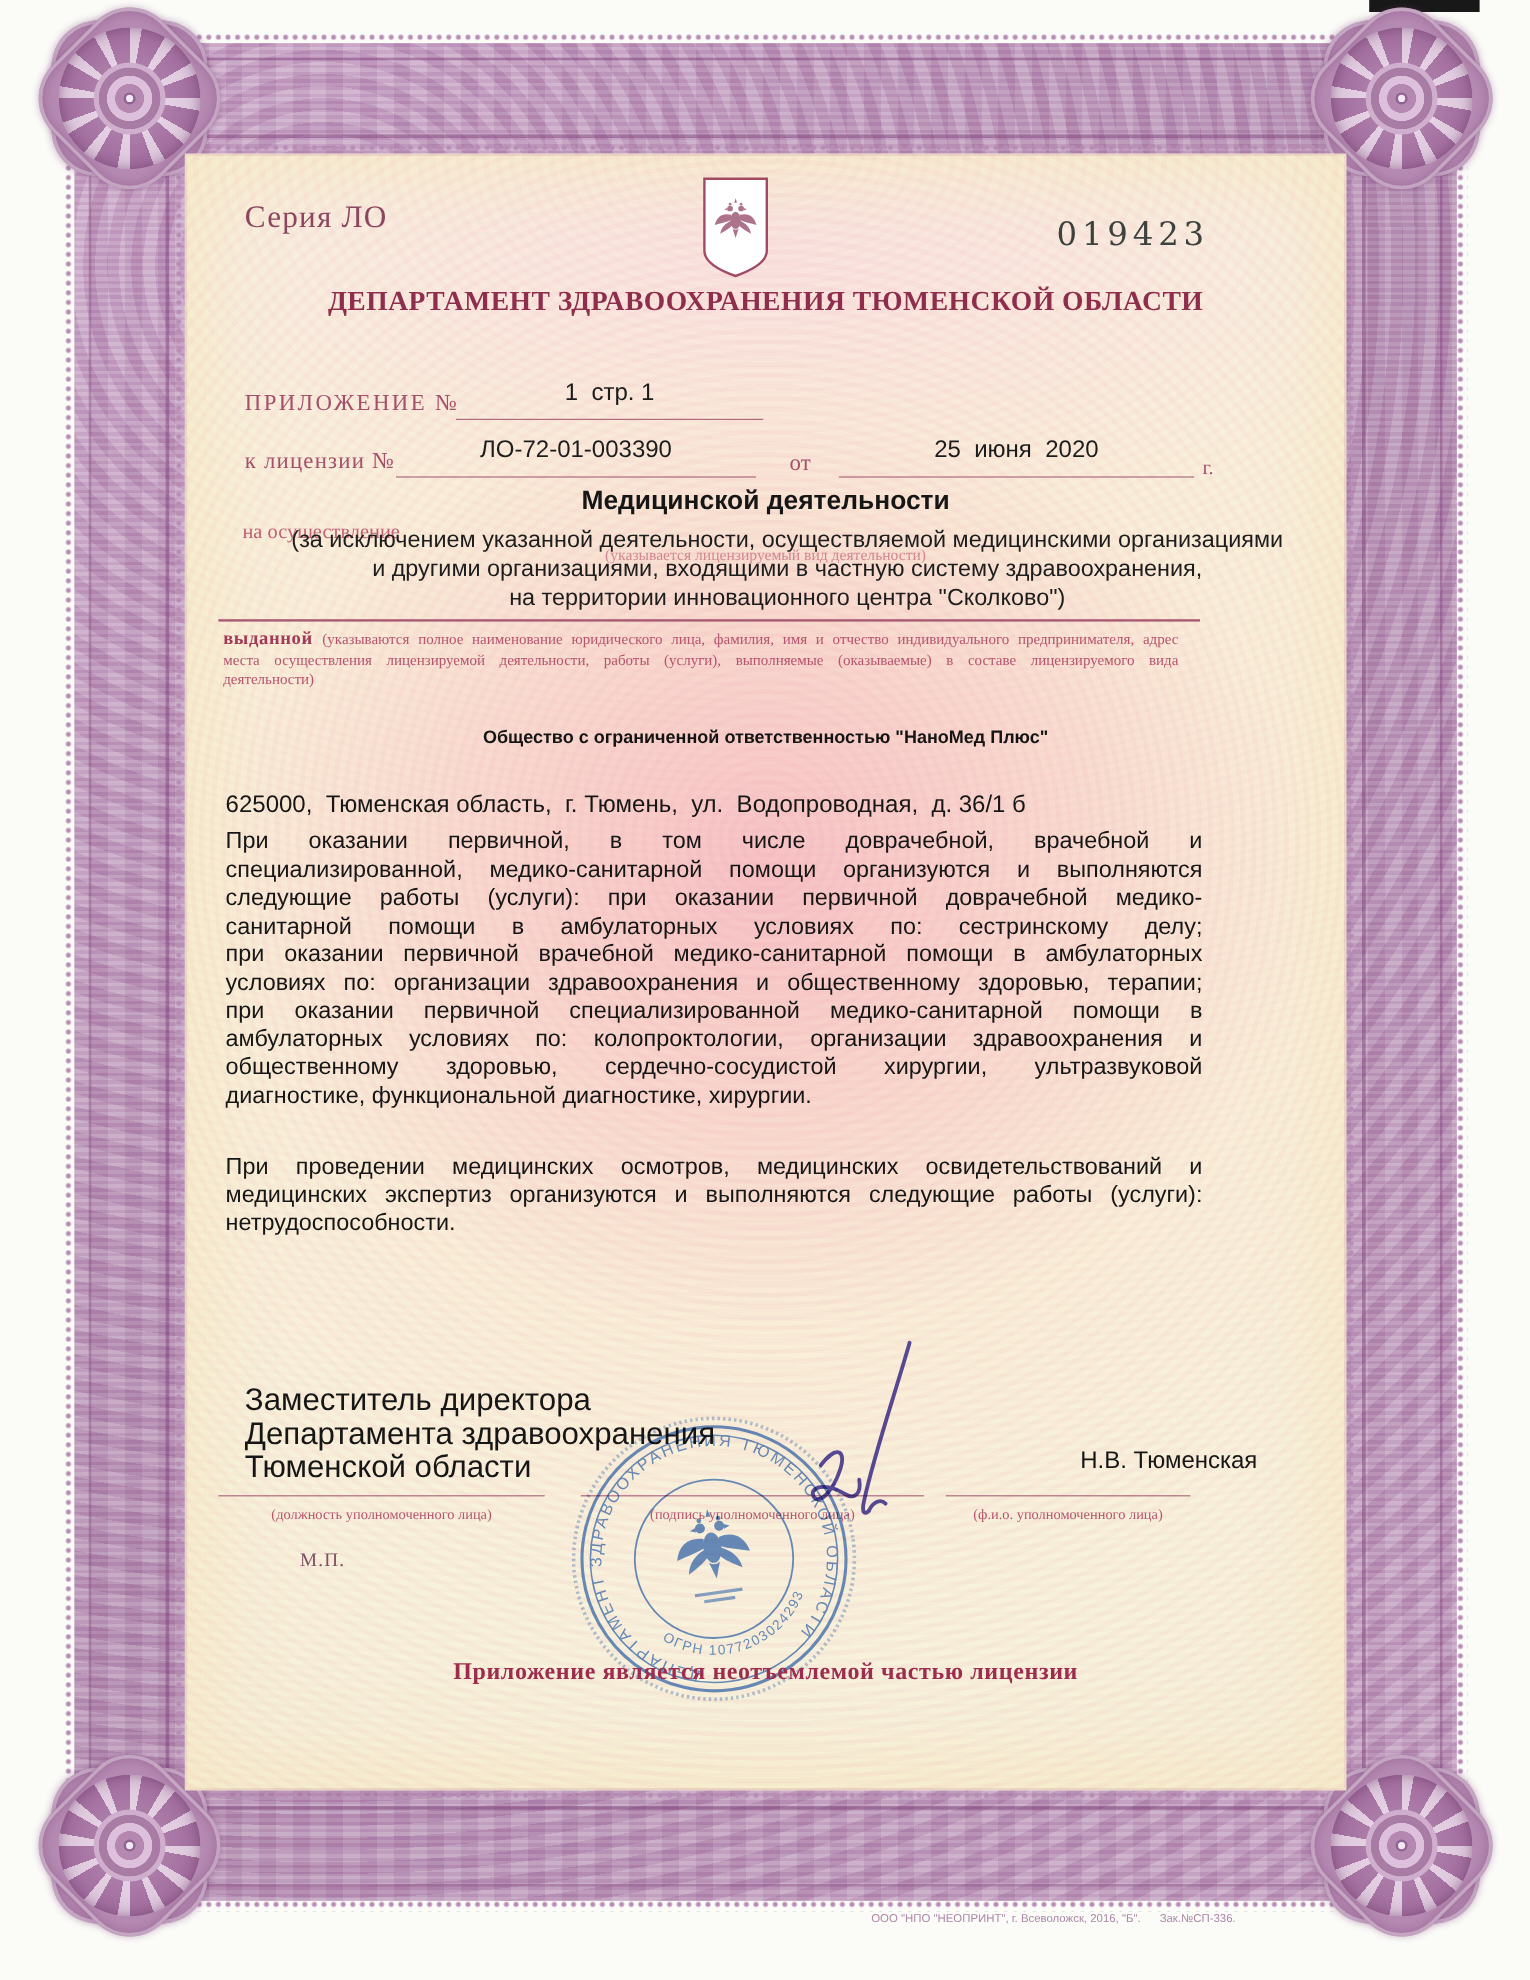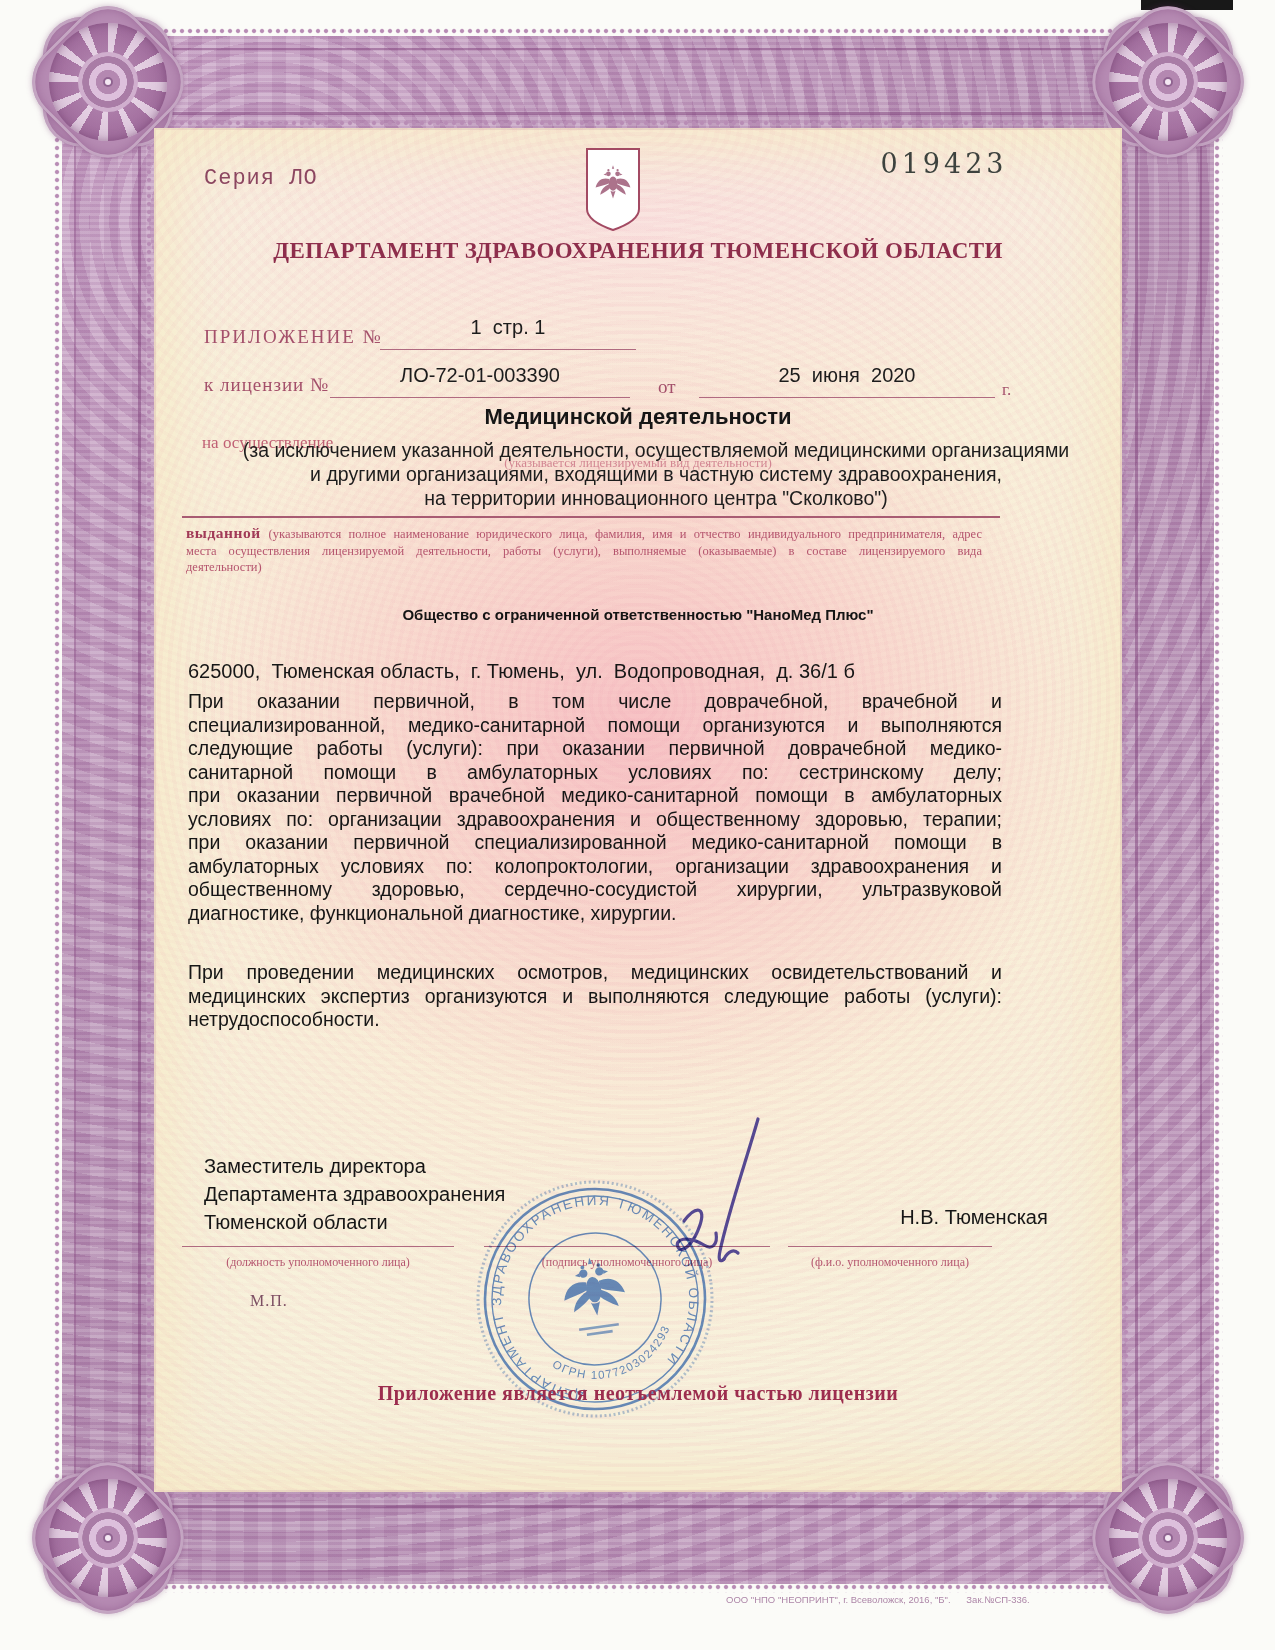--- a/index.html
+++ b/index.html
@@ -83,22 +83,22 @@
       repeating-radial-gradient(ellipse 62% 46% at 50% 42%, rgba(228,128,158,.055) 0 4px, rgba(255,255,255,0) 4px 9px),
       repeating-radial-gradient(ellipse 80% 35% at 50% 0%, rgba(228,128,158,.04) 0 5px, rgba(255,255,255,0) 5px 11px);
   }
 
   
   .serif { font-family:"Liberation Serif", serif; }
   .preprint { color:#a4506b; }
   .typed { color:#1c1c1c; }
   .keepws { white-space:pre; }
 
-  .series-label { left:50px; top:38px; font-size:22px; letter-spacing:1px; color:#8c4660;font-family:Liberation Mono, monospace; }
-  .doc-number { left:660px; top:20px; width:260px; text-align:center; font-family:"DejaVu Serif", serif; font-size:27px; letter-spacing:4px; color:#3d423e; }
+  .series-label { left:50px; top:38px; font-size:26px; letter-spacing:1px; color:#8c4660; }
+  .doc-number { left:660px; top:52px; width:260px; text-align:center; font-family:"DejaVu Serif", serif; font-size:27px; letter-spacing:4px; color:#3d423e; }
   .coat { left:430px; top:18px; }
   .authority { left:0; right:0; top:110px; text-align:center; font-size:23px; font-weight:bold; color:#8e2e4c; letter-spacing:.4px; }
 
   .appendix-label { left:50px; top:198px; font-size:19px; letter-spacing:2px; }
   .appendix-value { left:226px; top:188px; width:256px; text-align:center; font-size:20px; }
   .u-line { border-bottom:1.6px solid #b06a80; height:0; }
   .u-app { left:226px; top:221px; width:256px; }
 
   .license-label { left:50px; top:246px; font-size:19px; letter-spacing:1px; }
   .license-value { left:176px; top:236px; width:300px; text-align:center; font-size:20px; }
@@ -121,21 +121,21 @@
 
   .company { left:0; right:0; top:478px; text-align:center; font-size:15px; font-weight:bold; color:#141414; }
   .address { left:34px; top:532px; font-size:20px; color:#161616; }
 
   .body-block { left:34px; width:814px; font-size:19.5px; line-height:23.5px; color:#161616; }
   .body-p1 { top:562px; }
   .body-p2 { top:797px;margin-top:36px; }
   .jline { text-align:justify; text-align-last:justify; }
   .jline-last { text-align:left; }
 
-  .signer-position { left:50px; top:1024px; font-size:20px; line-height:28px; color:#161616; }
+  .signer-position { left:50px; top:1024px; font-size:26px; line-height:28px; color:#161616; }
   .pline { text-align:left; }
   .signer-name { left:720px; top:1078px; width:200px; text-align:center; font-size:20px; color:#161616; }
   .u-pos  { left:28px;  top:1118px; width:272px; }
   .u-sign { left:330px; top:1118px; width:286px; }
   .u-name { left:634px; top:1118px; width:204px; }
   .cap { top:1127px; font-size:12px; color:#b5566f; text-align:center; }
   .cap-pos  { left:28px;  width:272px; }
   .cap-sign { left:330px; width:286px; }
   .cap-name { left:634px; width:204px; }
   .seal-mark { left:96px; top:1164px; font-size:16px; letter-spacing:1px; color:#7d4f63; }

